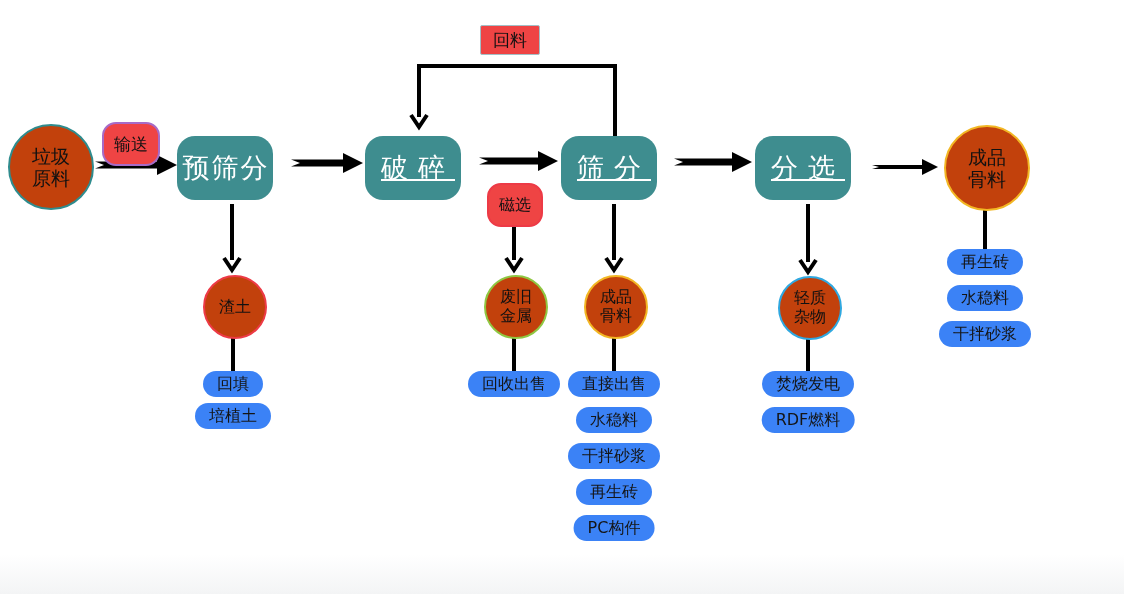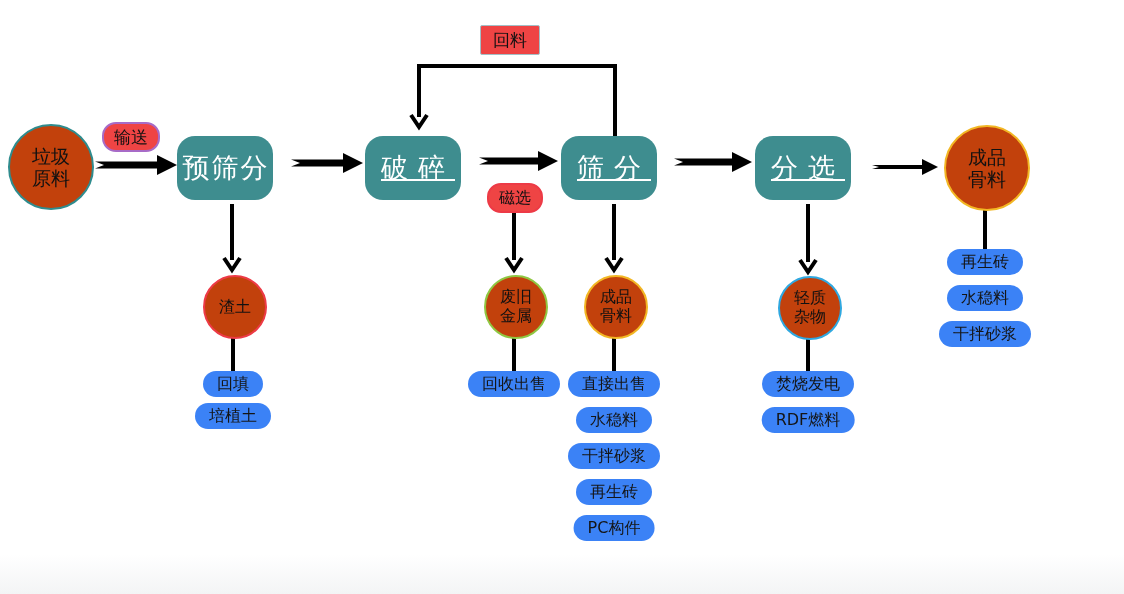--- a/index.html
+++ b/index.html
@@ -29,21 +29,21 @@
     text-align:center;line-height:1.18;font-weight:500;
   }
   .circle.big{width:82px;height:82px;font-size:19px;}
   .circle.small{width:60px;height:60px;font-size:16px;}
 
   
   .tag{
     position:absolute;background:#ef4444;color:#111;display:flex;align-items:center;justify-content:center;
     font-size:17px;font-weight:400;
   }
-  .tag.pillb{border-radius:14px;padding:1px 10px;height:24px;}
+  .tag.pillb{border-radius:14px;padding:8px 10px;height:24px;}
   .tag.rect{border-radius:2px;padding:1px 12px;height:26px;}
 
   
   .pill{
     position:absolute;transform:translateX(-50%);
     background:#3b82f6;color:#151515;border-radius:13px;height:26px;
     display:flex;align-items:center;justify-content:center;
     padding:0 14px;font-size:16px;font-weight:400;white-space:nowrap;
   }
 

